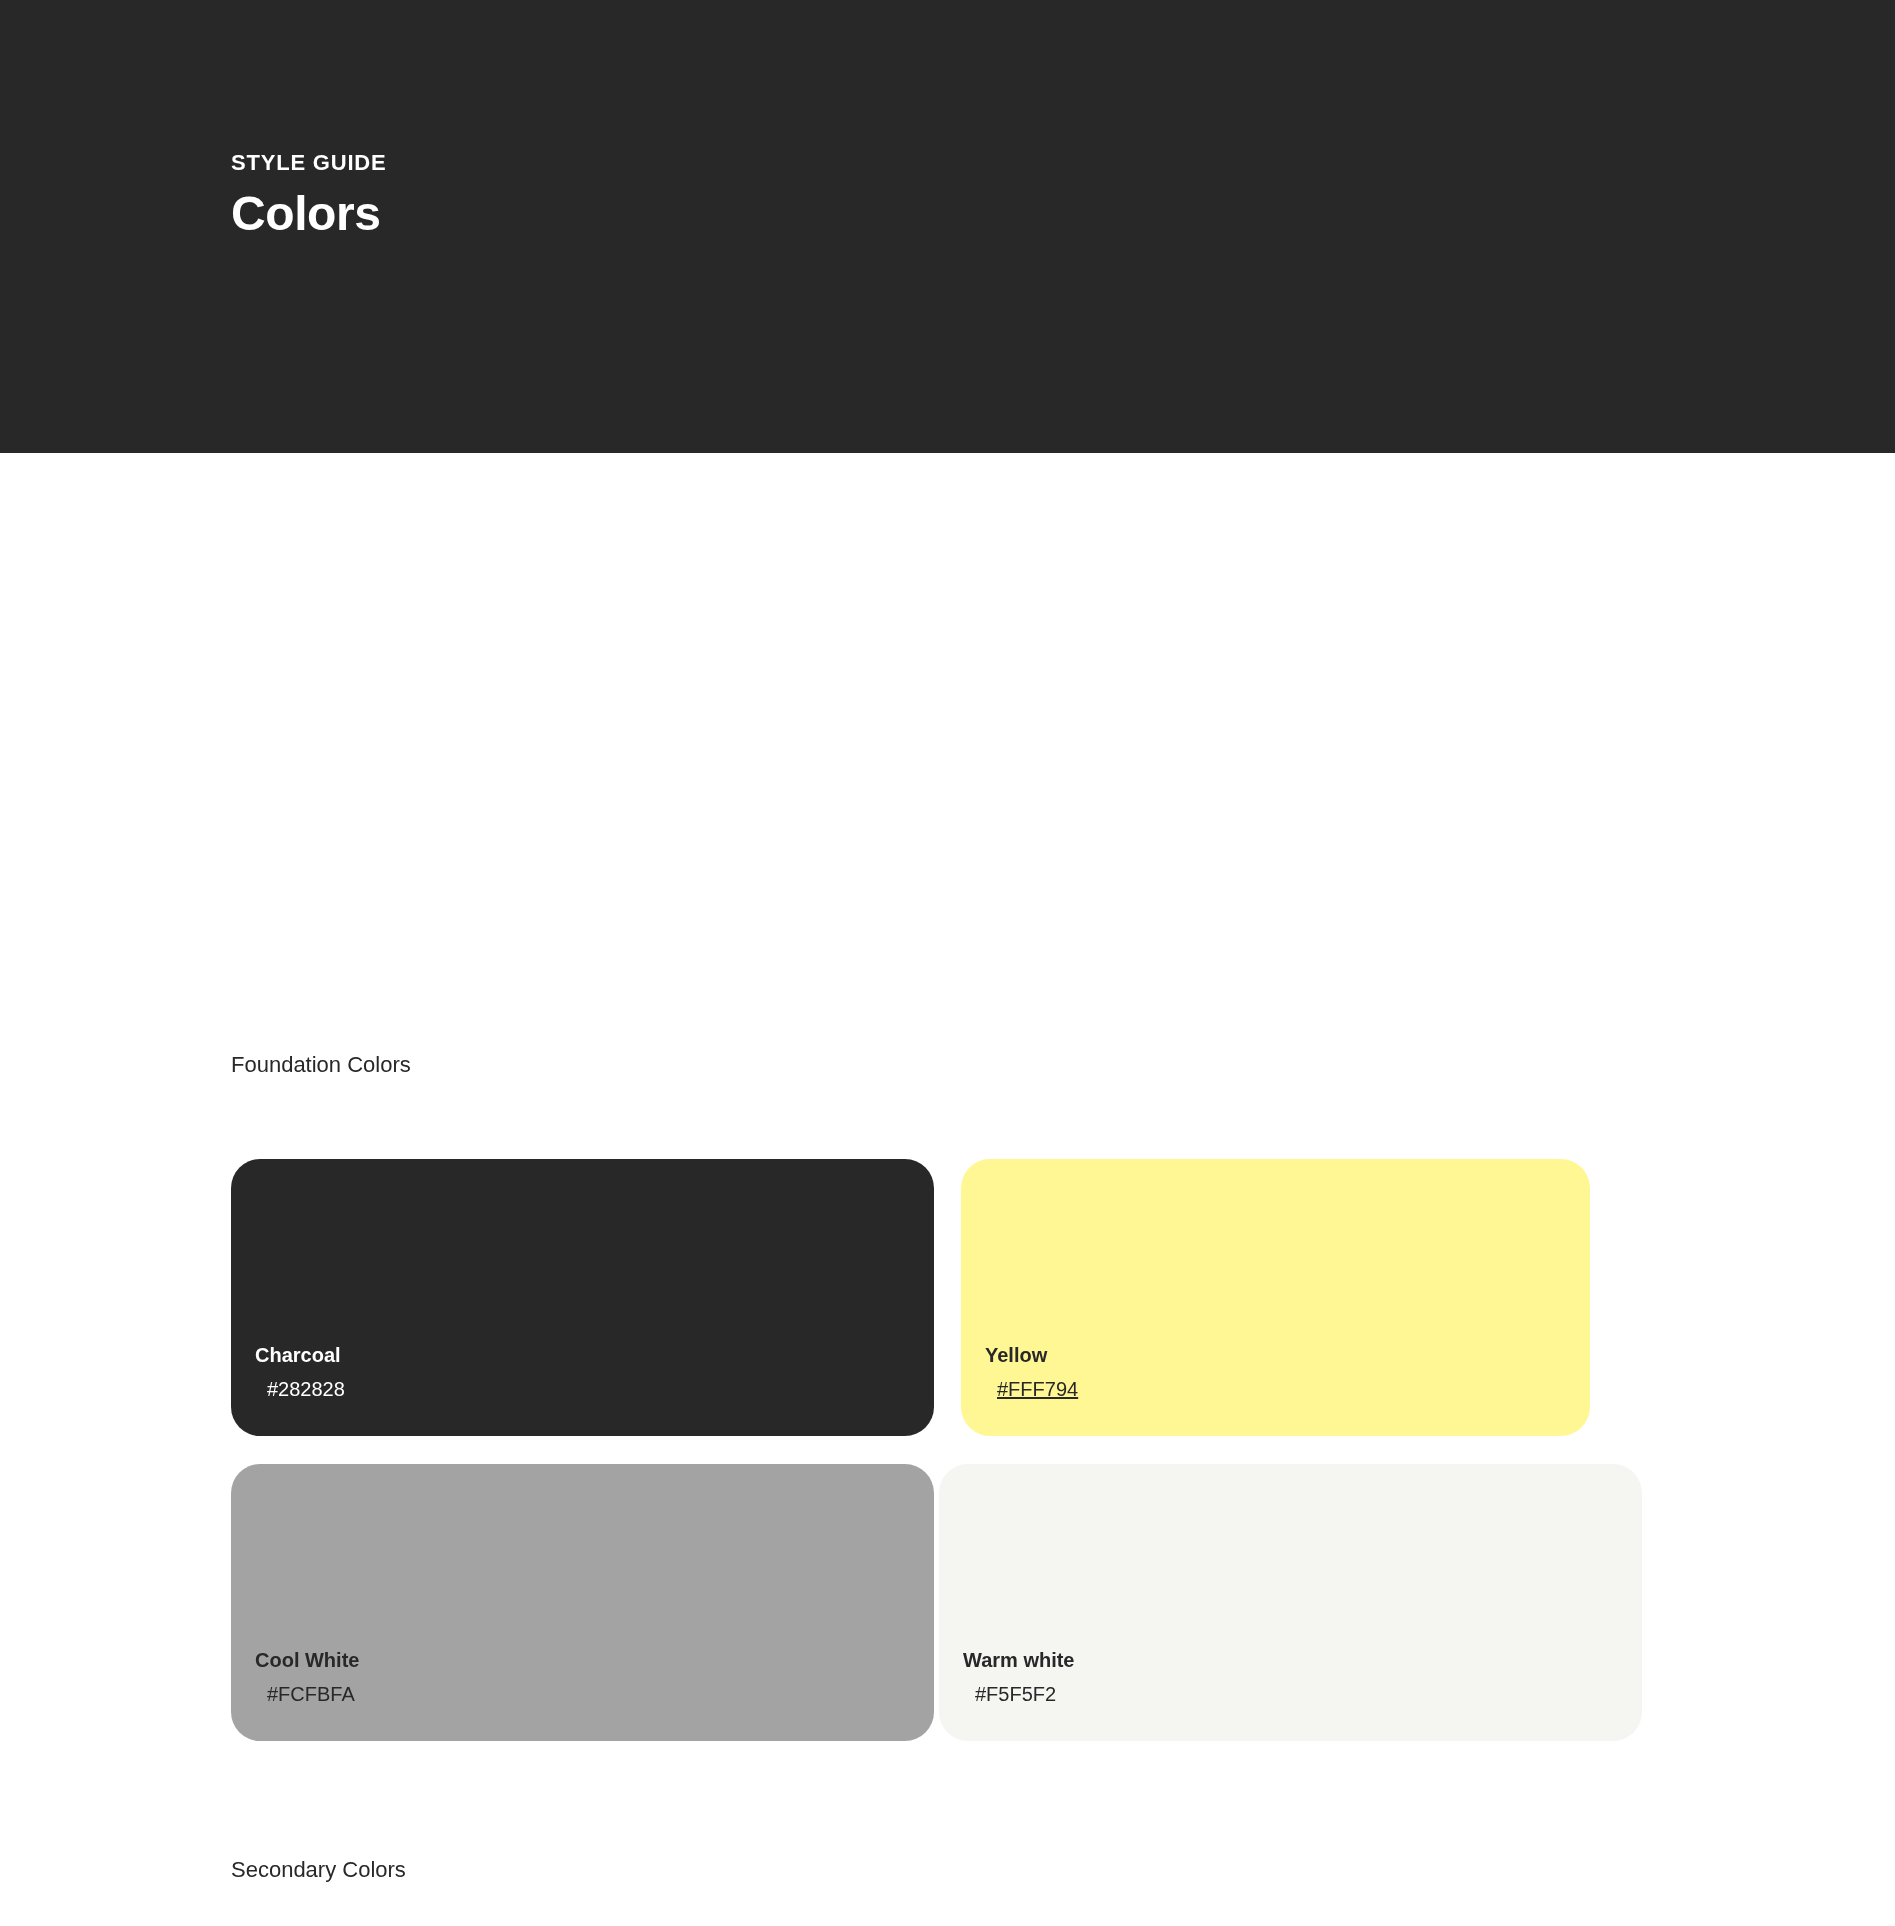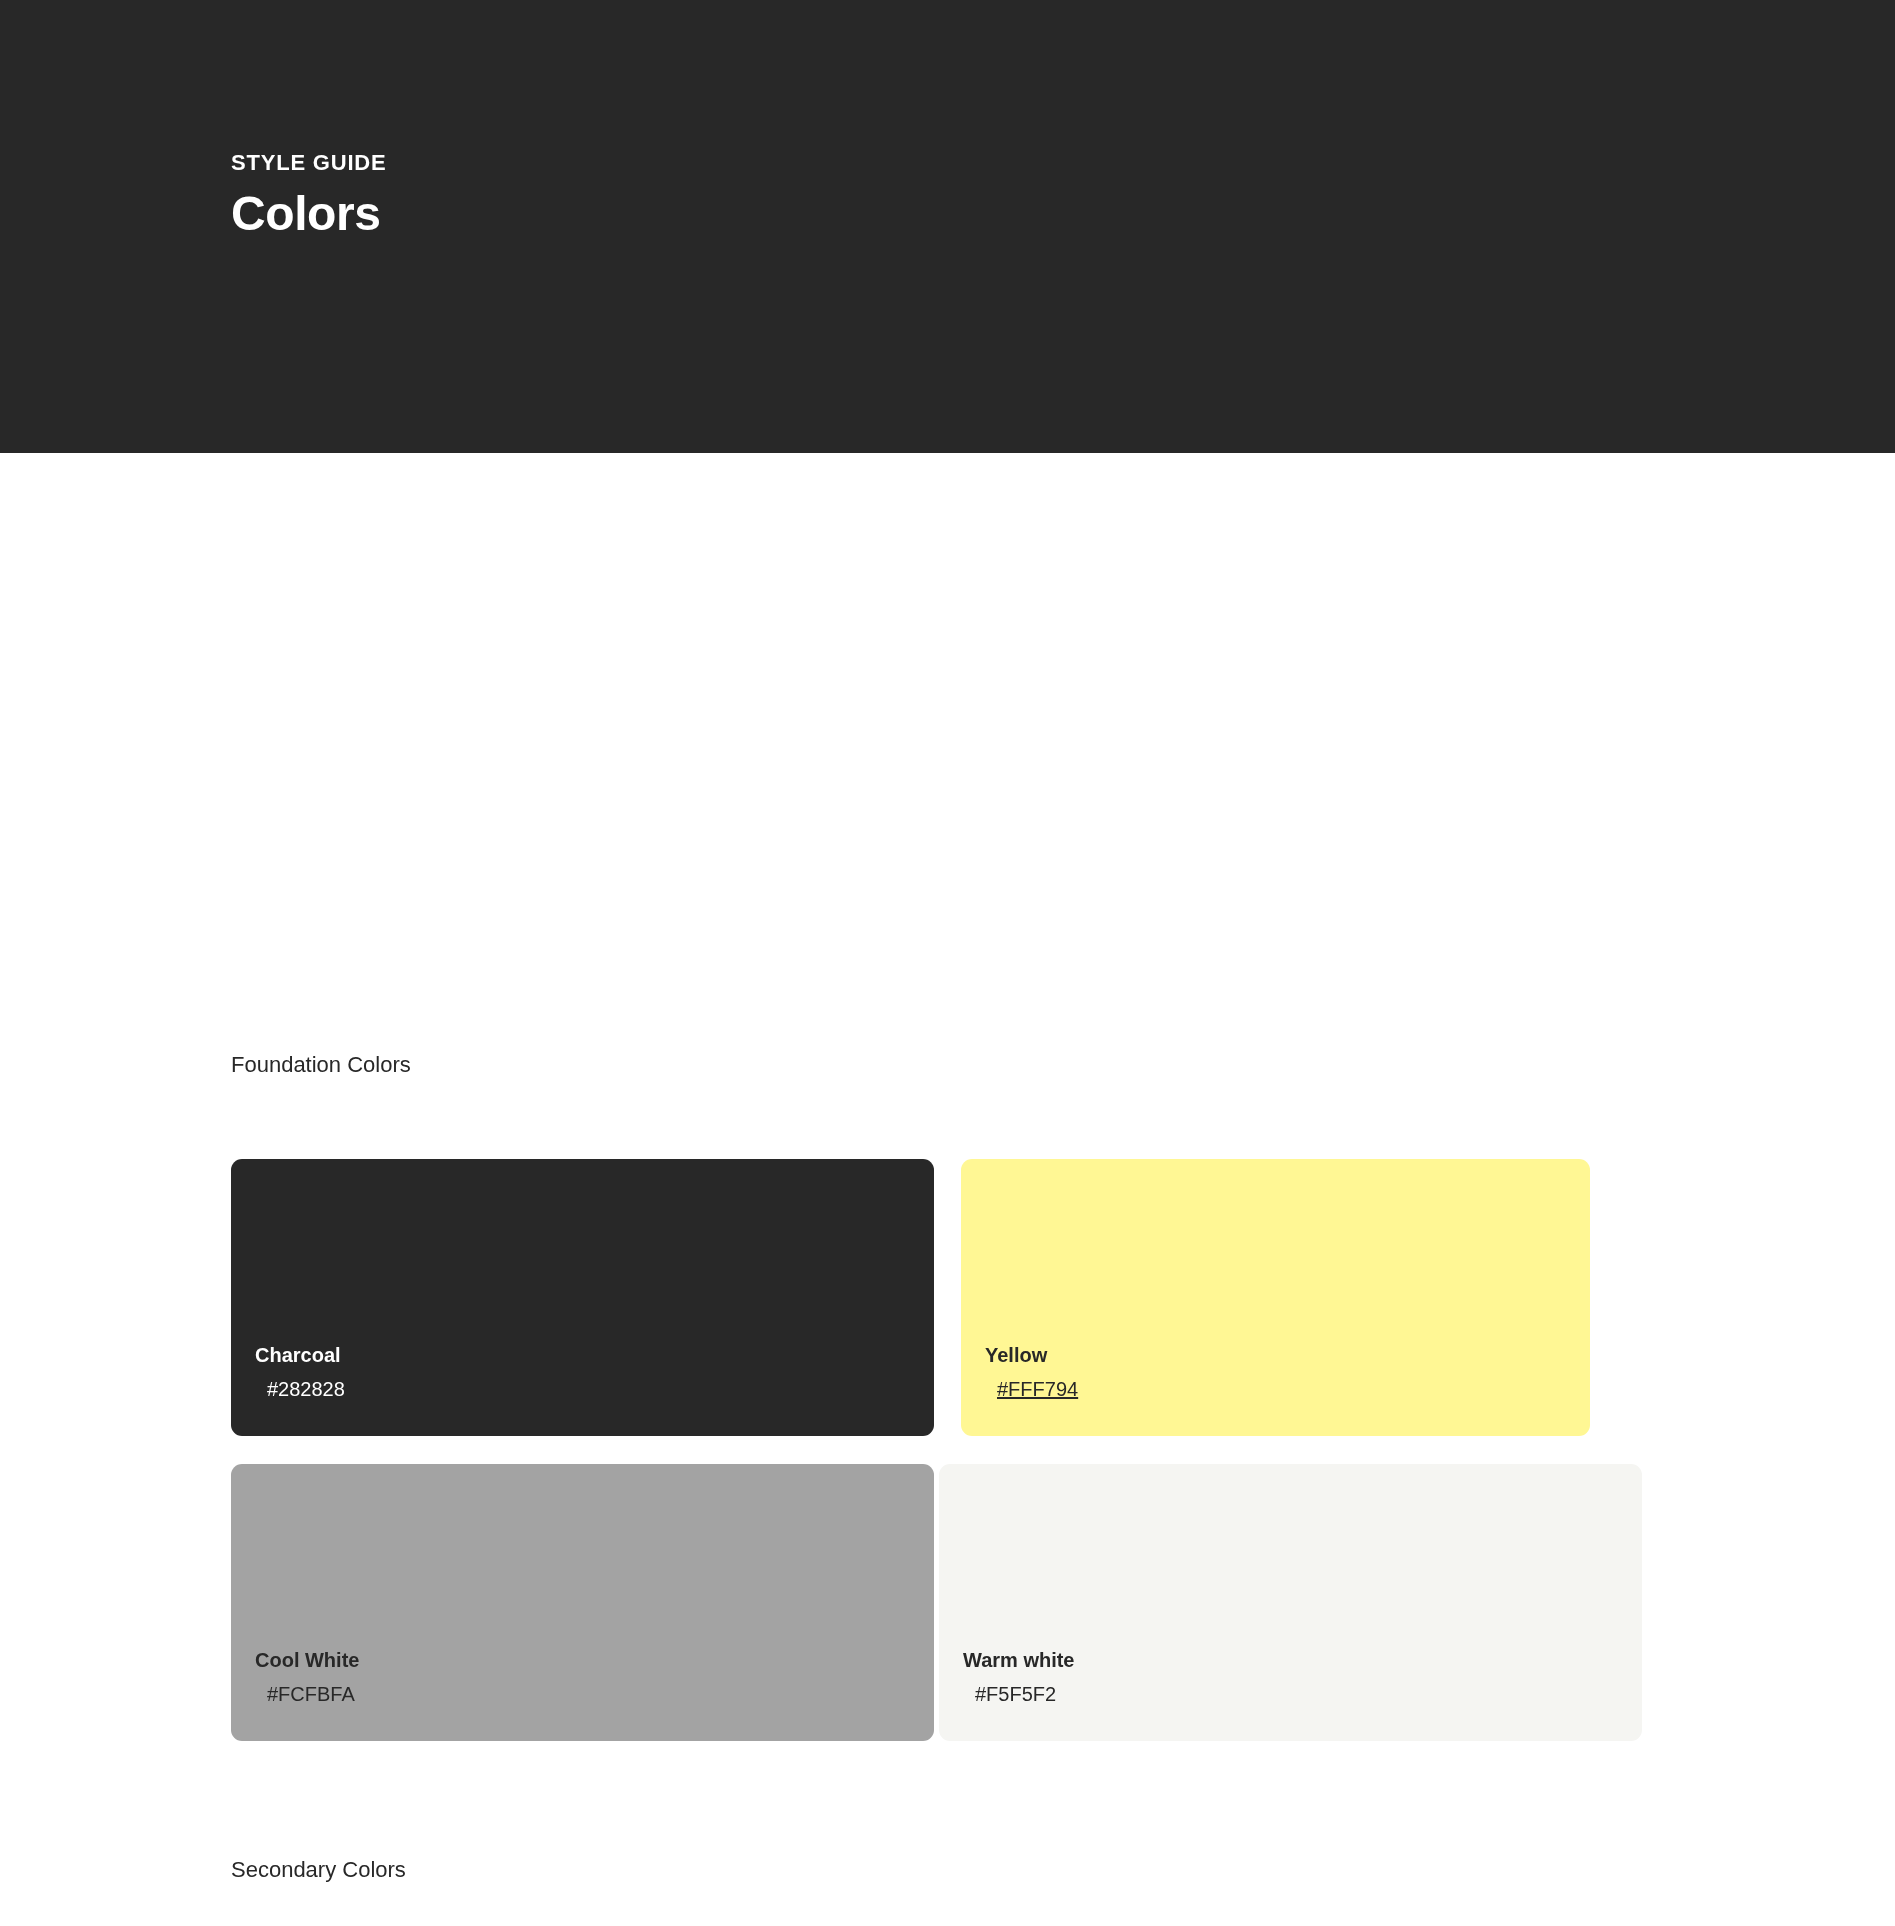--- a/index.html
+++ b/index.html
@@ -82,21 +82,21 @@
   .swatch-hex {
     font-size: 20px;
     font-weight: 400;
     line-height: 1;
     margin: 12px;
     white-space: nowrap;
   }
 
   
   .card {
-    border-radius: 11px;
+    border-radius: 29px;
   }
   .card .swatch-text {
     bottom: 25.4px;
   }
 </style>
 </head>
 <body>
 
 <div class="header">
   <div class="header-inner">

